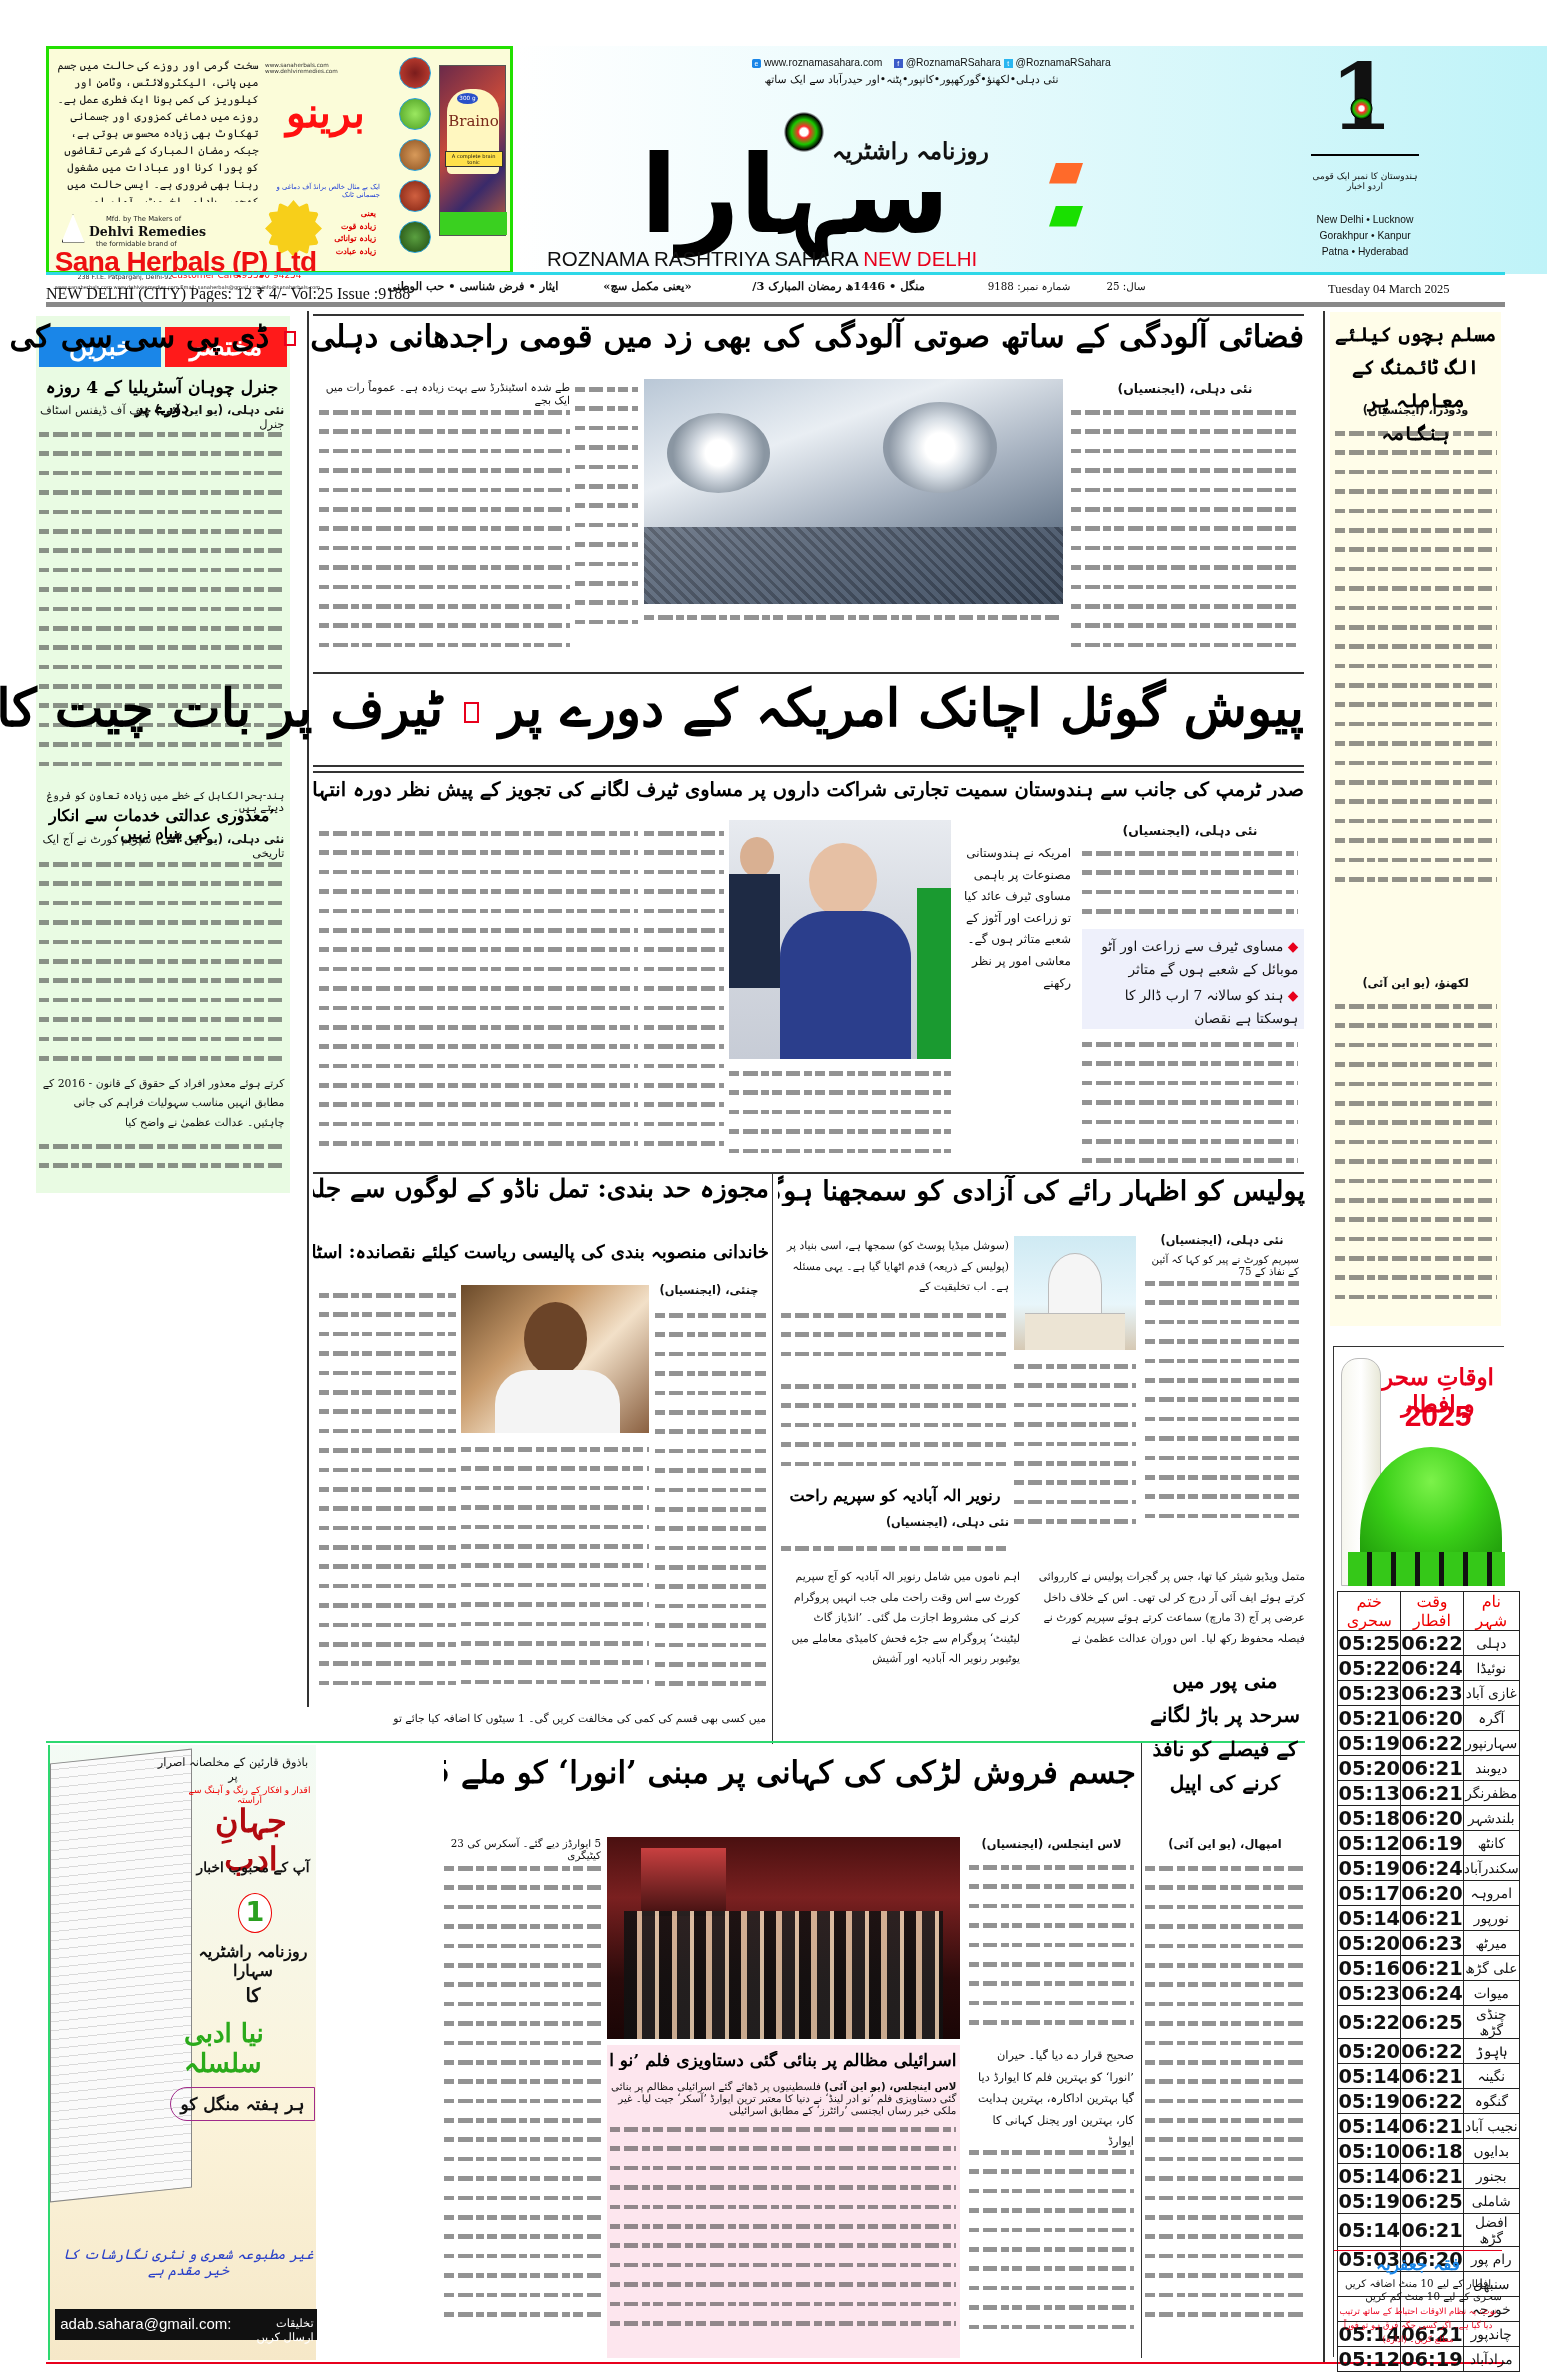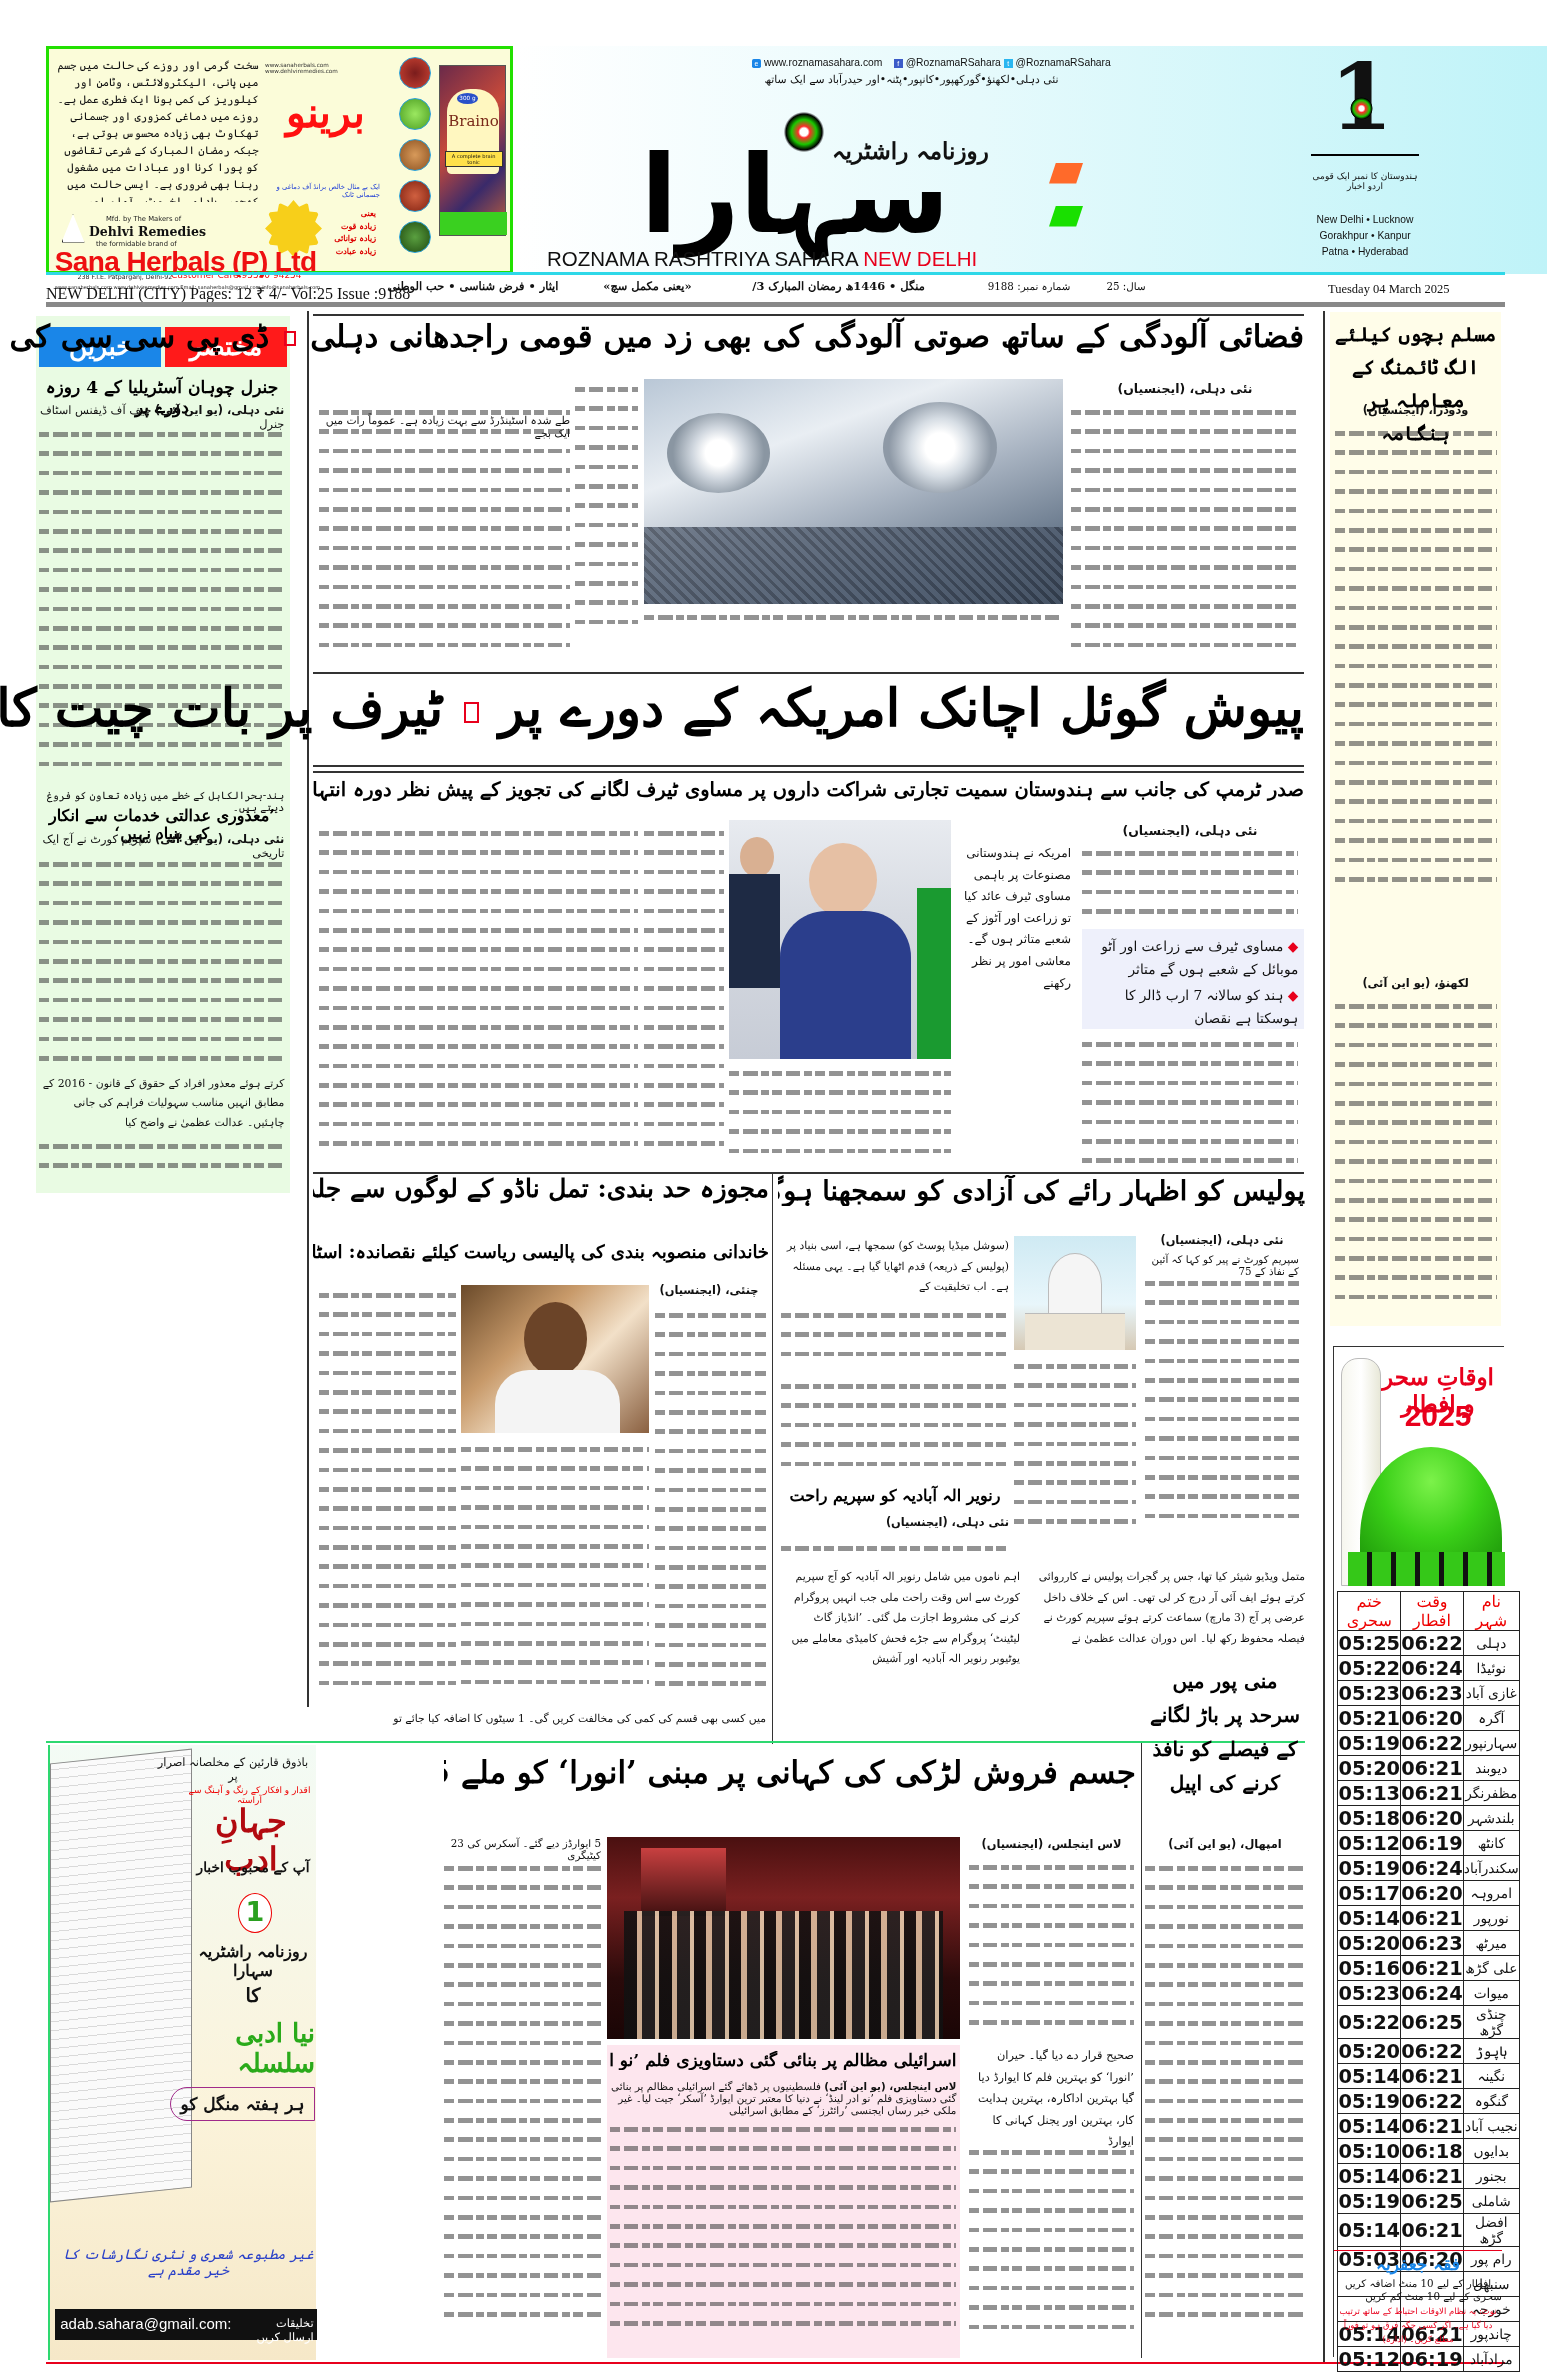--- a/index.html
+++ b/index.html
@@ -206,21 +206,21 @@
     <span class="filler"></span>
     <span class="filler"></span>
     <span class="filler"></span>
     <span class="filler"></span>
     <span class="filler"></span>
     <span class="filler"></span>
     <span class="filler"></span>
     <span class="filler"></span>
     <span class="filler"></span>
 </div>
-<div class="abs rtl urdu" style="left:319px;top:381px;width:251px;font-size:10.8px;margin-top:33px;">طے شدہ اسٹینڈرڈ سے بہت زیادہ ہے۔ عموماً رات میں ایک بجے</div>
+<div class="abs rtl urdu" style="left:319px;top:381px;width:251px;font-size:10.8px;">طے شدہ اسٹینڈرڈ سے بہت زیادہ ہے۔ عموماً رات میں ایک بجے</div>
 <div class="abs body-text" style="left:319px;top:402px;width:251px;height:268px;overflow:hidden;">
   <span class="filler"></span>
     <span class="filler"></span>
     <span class="filler"></span>
     <span class="filler"></span>
     <span class="filler"></span>
     <span class="filler"></span>
     <span class="filler"></span>
     <span class="filler"></span>
     <span class="filler"></span>
@@ -452,21 +452,21 @@
 
 <div class="abs" style="left:48px;top:1745px;width:268px;height:615px;background:linear-gradient(180deg,#f3fbf5 0%,#fbf3da 60%,#f6e8c8 100%);border-left:2.3px solid #2ed870;">
   <div class="abs" style="left:0;top:11.4px;width:142px;height:439px;background:repeating-linear-gradient(0deg,#fafafa 0 8px,#d9d9d9 8px 9px);border:1.1px solid #888;transform:skewY(-6deg);"></div>
   <div class="abs rtl urdu" style="left:103px;top:10.3px;width:160px;font-size:11.4px;text-align:center;">باذوق قارئین کے مخلصانہ اصرار پر</div>
   <div class="abs rtl urdu" style="left:137px;top:40px;width:125px;font-size:9px;color:#e00;text-align:center;">اقدار و افکار کے رنگ و آہنگ سے آراستہ</div>
   <div class="abs urdu" style="left:137px;top:57px;width:128px;font-size:32px;font-weight:bold;color:#b20a10;text-align:center;direction:rtl;">جہانِ ادب</div>
   <div class="abs rtl urdu" style="left:142px;top:114px;width:122px;font-size:13.7px;font-weight:bold;text-align:center;">آپ کے محبوب اخبار</div>
   <div class="abs" style="left:188px;top:148px;width:34px;height:40px;border-radius:50%;background:#fff;border:1.7px solid #e00;text-align:center;font-size:27px;font-weight:bold;color:#2aa020;line-height:36px;">1</div>
   <div class="abs urdu" style="left:142px;top:197px;width:122px;font-size:16px;font-weight:bold;text-align:center;direction:rtl;">روزنامہ راشٹریہ سہارا</div>
   <div class="abs urdu" style="left:142px;top:239px;width:122px;font-size:19.4px;font-weight:bold;text-align:center;direction:rtl;">کا</div>
-  <div class="abs urdu" style="left:134px;top:273px;width:131px;font-size:26px;font-weight:bold;color:#2aaa1a;text-align:right;direction:rtl;">نیا ادبی سلسلہ</div>
+  <div class="abs urdu" style="left:134px;top:273px;width:131px;font-size:26px;font-weight:bold;color:#2aaa1a;text-align:left;direction:rtl;">نیا ادبی سلسلہ</div>
   <div class="abs urdu" style="left:120px;top:342px;width:145px;height:34px;font-size:17px;font-weight:bold;text-align:center;direction:rtl;border:1.1px solid #a02a8a;border-radius:17px 0 0 17px;line-height:32px;">ہر ہفتہ منگل کو</div>
   <div class="abs rtl urdu" style="left:11.4px;top:501px;width:254px;font-size:13.7px;color:#2a40c8;font-style:italic;text-align:center;">غیر مطبوعہ شعری و نثری نگارشات کا خیر مقدم ہے</div>
   <div class="abs" style="left:4.6px;top:564px;width:262px;height:31px;background:#111;color:#fff;">
     <span class="abs" style="left:5.7px;top:5.7px;font-family:'Liberation Sans',sans-serif;font-size:15px;">adab.sahara@gmail.com:</span>
     <span class="abs urdu" style="left:188px;top:6.8px;width:71px;font-size:11.4px;direction:rtl;text-align:right;">تخلیقات ارسال کریں</span>
   </div>
 </div>
 <div class="hrule" style="left:46px;top:2362px;width:1459px;height:2.3px;background:#e8001c;"></div>
 
 <div class="col-rule" style="left:1141px;top:1743px;width:1.1px;height:615px;"></div>

